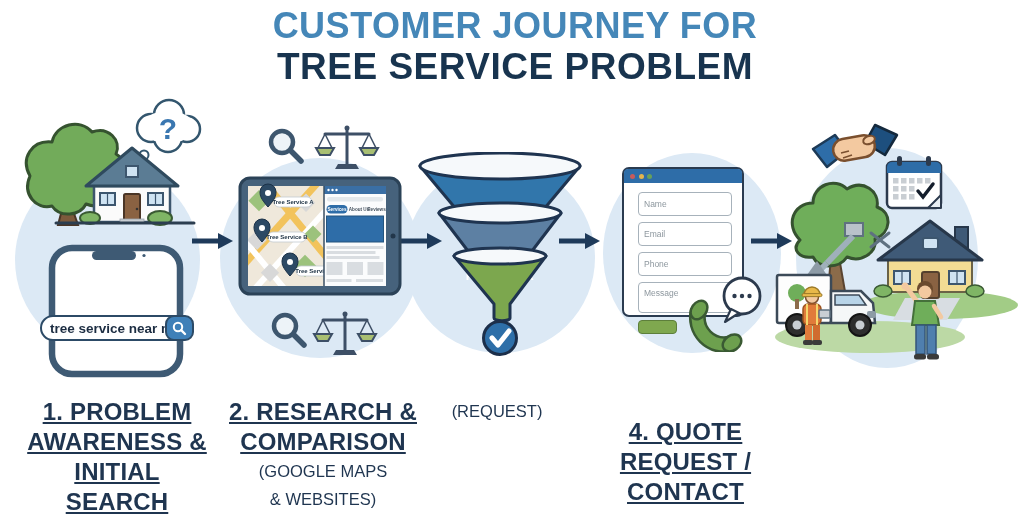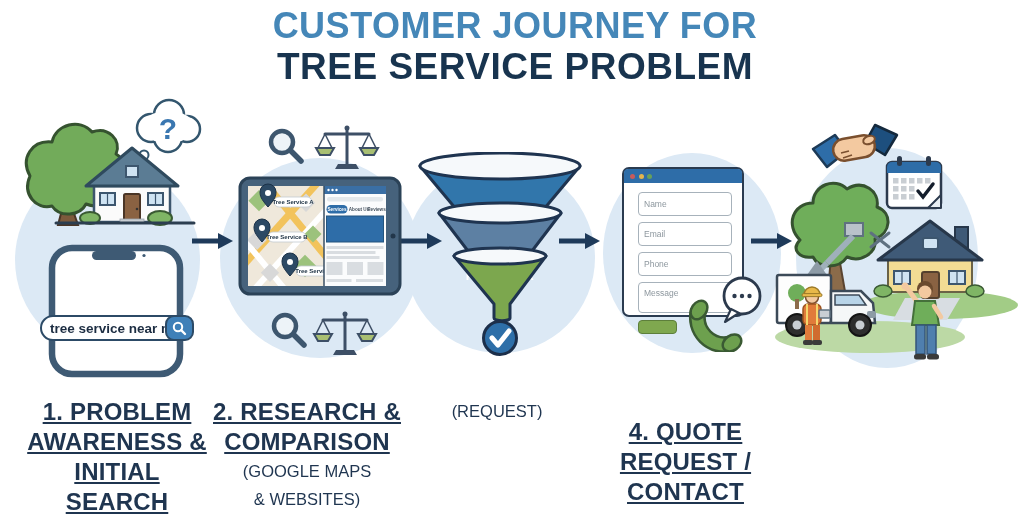--- a/index.html
+++ b/index.html
@@ -384,21 +384,21 @@
       <polygon points="153,103 166,90 166,103" fill="#e8eef3" stroke="#2c3a4d" stroke-width="2" stroke-linejoin="round"></polygon>
     </g>
   </svg>
 
   <div class="stage-label" style="left:22px;width:190px;">
     <div class="lt">1. PROBLEM
 AWARENESS &amp;
 INITIAL SEARCH</div>
 
   </div>
-  <div class="stage-label" style="left:212px;width:190px;">
+  <div class="stage-label" style="left:228px;width:190px;">
     <div class="lt">2. RESEARCH &amp;
 COMPARISON</div>
     <div class="ls">(GOOGLE MAPS
 &amp; WEBSITES)</div>
   </div>
   <div class="stage-label" style="left:402px;width:190px;">
     <div class="ls">(REQUEST)</div>
   </div>
   <div class="stage-label" style="left:598px;width:175px;margin-top:20px;">
     <div class="lt">4. QUOTE

